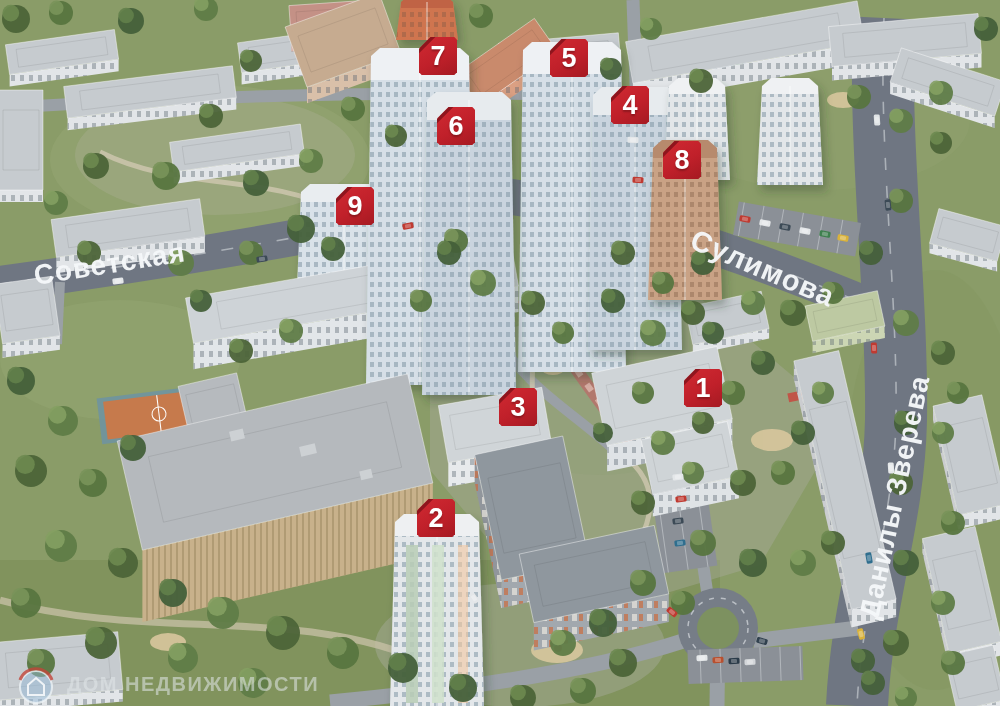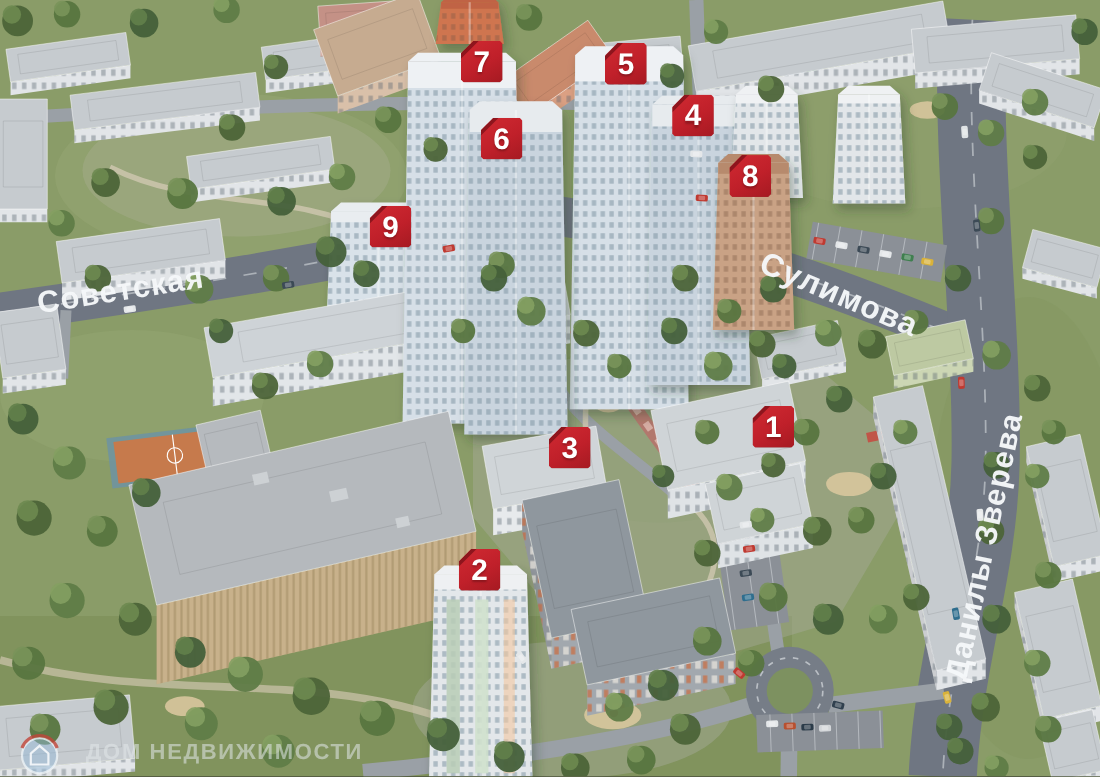--- a/index.html
+++ b/index.html
@@ -18,21 +18,21 @@
           text-shadow:0 2px 2px rgba(0,0,0,.25);}
 
   
   .street-label{position:absolute;color:rgba(245,247,249,.97);font-weight:700;
           letter-spacing:1px;white-space:nowrap;pointer-events:none;}
   #lbl-sov{left:34px;top:260px;font-size:28px;transform:rotate(-9deg);transform-origin:left center;}
   #lbl-sul{left:692px;top:222px;font-size:29px;transform:rotate(23deg);transform-origin:left center;}
   #lbl-dan{left:895px;top:497px;font-size:28px;transform:translate(-50%,-50%) rotate(-78deg);}
 
   
-  .watermark{position:absolute;left:16px;top:662px;display:flex;align-items:flex-start;gap:22px;}
+  .watermark{position:absolute;left:16px;top:662px;display:flex;align-items:flex-start;gap:11px;}
   .watermark .wm-text{margin-top:11px;font-size:20px;font-weight:700;letter-spacing:1.5px;
           color:rgba(226,231,234,.55);}
 </style>
 </head>
 <body>
 
 <div class="stage">
 
   <svg class="scene" width="1000" height="706" viewBox="0 0 1000 706">
     <defs>

